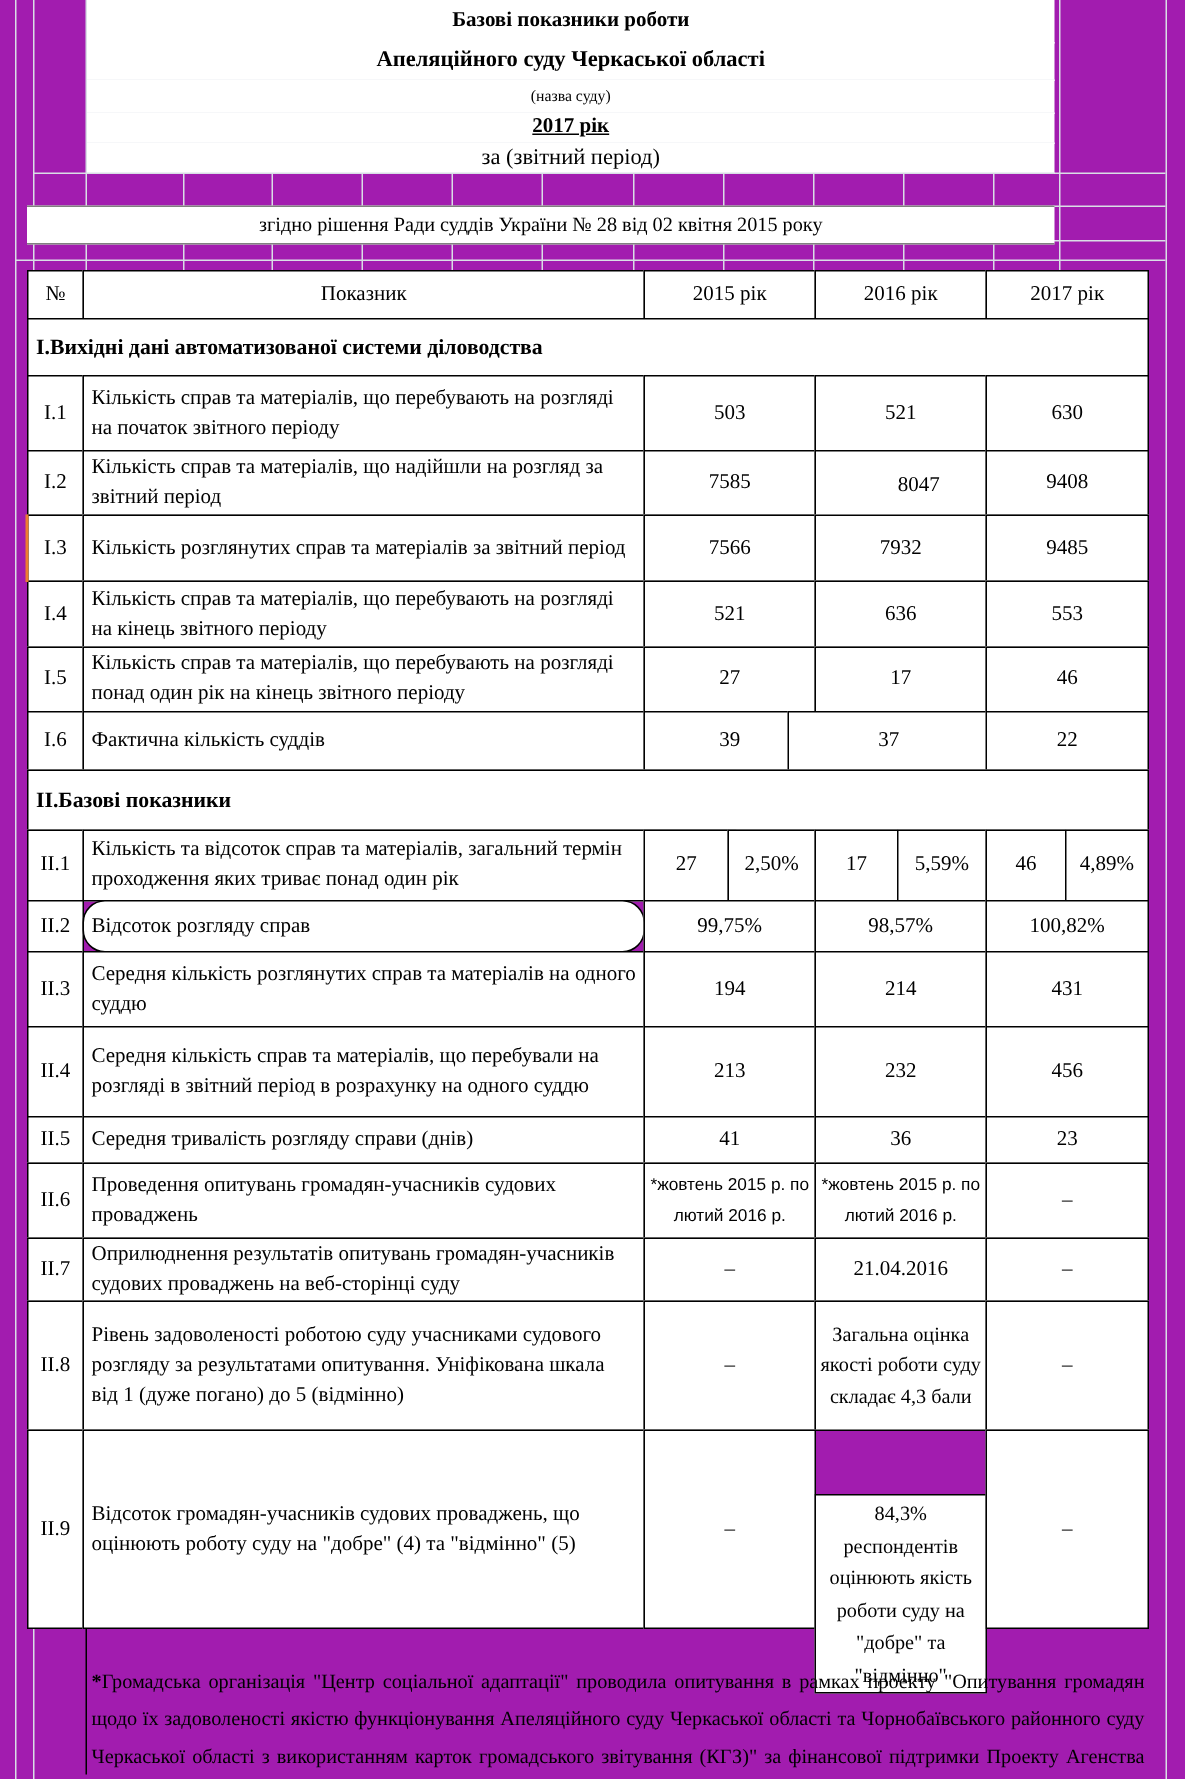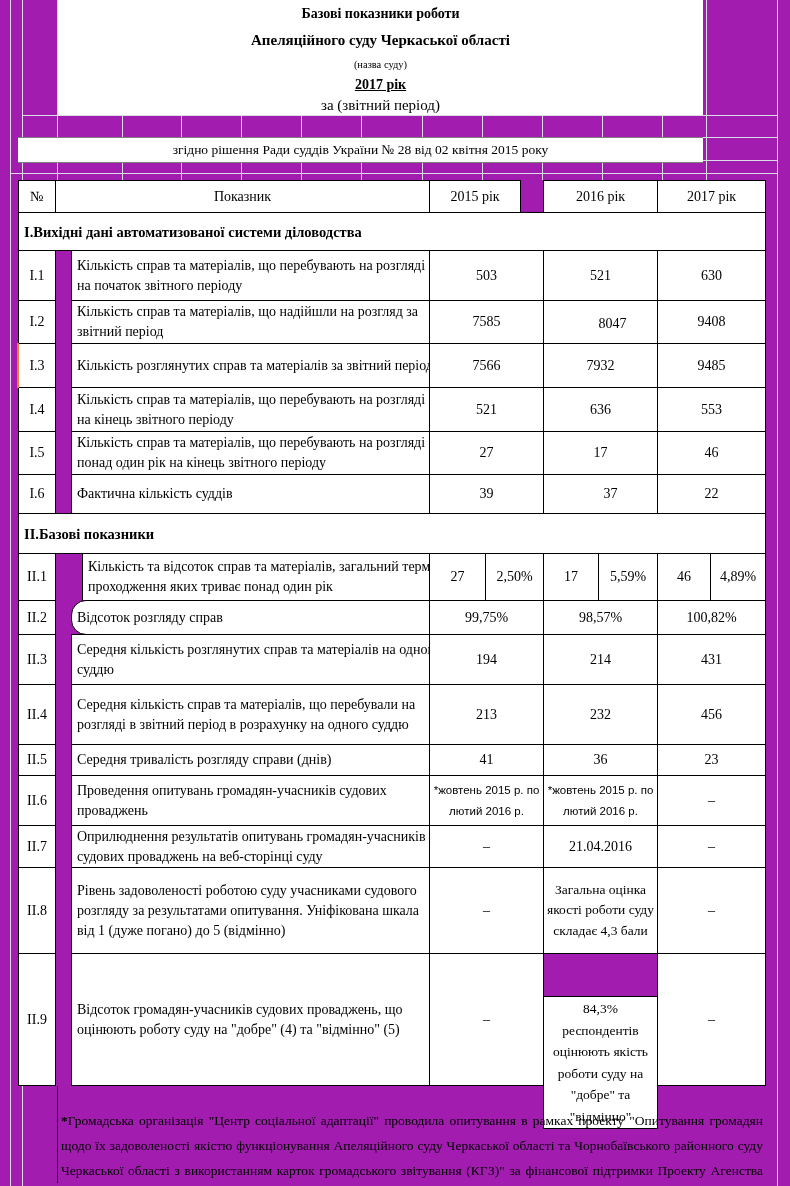--- a/index.html
+++ b/index.html
@@ -12,21 +12,21 @@
   .tc{position:absolute;left:58px;width:645px;background:#fff;display:flex;
       align-items:center;justify-content:center;text-align:center;border-bottom:1px solid #d9dee6;}
   
   .zg{position:absolute;left:18px;top:137px;width:685px;height:24px;background:#fff;
       border-top:1px solid #808080;border-bottom:1px solid #808080;display:flex;
       align-items:center;justify-content:center;font-size:13.5px;}
   
   .c{position:absolute;box-sizing:border-box;border:1px solid #000;background:#fff;
      display:flex;align-items:center;justify-content:center;text-align:center;
      font-size:14px;line-height:20px;}
-  .lbl{justify-content:flex-start;text-align:left;padding:2px 5px;margin-left:16px;}
+  .lbl{justify-content:flex-start;text-align:left;padding:2px 5px;}
   .sec{justify-content:flex-start;text-align:left;padding:2px 5px;font-weight:bold;font-size:14.5px;}
   .small{font-size:13.5px;line-height:20.5px;padding:1px 2px;}
   .small9{font-size:13.5px;line-height:21.5px;padding:1px 2px;}
   .sans{font-family:"Liberation Sans",sans-serif;font-size:11.5px;line-height:21px;padding:1px 1px;}
   .b{font-weight:bold;}
   .u{text-decoration:underline;}
   
   .hl{position:absolute;left:17px;top:343px;width:2px;height:45px;background:#ED7D31;z-index:5;}
   
   .fnb{position:absolute;left:57px;top:1086px;width:1px;height:97px;background:#000;}
@@ -60,21 +60,21 @@
 
   <div class="tc b" style="top:0;height:28px;font-size:14px;">Базові показники роботи</div>
   <div class="tc b" style="top:28px;height:25px;font-size:15px;">Апеляційного суду Черкаської області</div>
   <div class="tc" style="top:53px;height:22px;font-size:10.5px;">(назва суду)</div>
   <div class="tc b u" style="top:75px;height:20px;font-size:14px;">2017 рік</div>
   <div class="tc" style="top:95px;height:20px;font-size:15px;">за (звітний період)</div>
   <div class="zg">згідно рішення Ради суддів України № 28 від 02 квітня 2015 року</div>
 
   <div class="c" style="left:18px;top:180px;width:38px;height:33px;">№</div>
   <div class="c" style="left:55px;top:180px;width:375px;height:33px;">Показник</div>
-  <div class="c" style="left:429px;top:180px;width:92px;height:33px;">2015 рік</div>
+  <div class="c" style="left:429px;top:180px;width:115px;height:33px;">2015 рік</div>
   <div class="c" style="left:543px;top:180px;width:115px;height:33px;">2016 рік</div>
   <div class="c" style="left:657px;top:180px;width:109px;height:33px;">2017 рік</div>
 
   <div class="c sec" style="left:18px;top:212px;width:748px;height:39px;">I.Вихідні дані автоматизованої системи діловодства</div>
 
   <div class="c" style="left:18px;top:250px;width:38px;height:51px;">I.1</div>
   <div class="c lbl" style="left:55px;top:250px;width:375px;height:51px;">Кількість справ та матеріалів, що перебувають на розгляді на початок звітного періоду</div>
   <div class="c" style="left:429px;top:250px;width:115px;height:51px;">503</div>
   <div class="c" style="left:543px;top:250px;width:115px;height:51px;">521</div>
   <div class="c" style="left:657px;top:250px;width:109px;height:51px;">630</div>
@@ -100,27 +100,27 @@
 
   <div class="c" style="left:18px;top:431px;width:38px;height:44px;">I.5</div>
   <div class="c lbl" style="left:55px;top:431px;width:375px;height:44px;">Кількість справ та матеріалів, що перебувають на розгляді понад один рік на кінець звітного періоду</div>
   <div class="c" style="left:429px;top:431px;width:115px;height:44px;">27</div>
   <div class="c" style="left:543px;top:431px;width:115px;height:44px;">17</div>
   <div class="c" style="left:657px;top:431px;width:109px;height:44px;">46</div>
 
   <div class="c" style="left:18px;top:474px;width:38px;height:40px;">I.6</div>
   <div class="c lbl" style="left:55px;top:474px;width:375px;height:40px;">Фактична кількість суддів</div>
   <div class="c" style="left:429px;top:474px;width:115px;height:40px;">39</div>
-  <div class="c" style="left:543px;top:474px;width:135px;height:40px;">37</div>
+  <div class="c" style="left:525px;top:474px;width:135px;height:40px;">37</div>
   <div class="c" style="left:657px;top:474px;width:109px;height:40px;">22</div>
 
   <div class="c sec" style="left:18px;top:513px;width:748px;height:41px;">II.Базові показники</div>
 
   <div class="c" style="left:18px;top:553px;width:38px;height:48px;">II.1</div>
-  <div class="c lbl" style="left:66px;top:553px;width:436px;height:48px;">Кількість та відсоток справ та матеріалів, загальний термін проходження яких триває понад один рік</div>
+  <div class="c lbl" style="left:55px;top:553px;width:436px;height:48px;">Кількість та відсоток справ та матеріалів, загальний термін проходження яких триває понад один рік</div>
   <div class="c" style="left:429px;top:553px;width:57px;height:48px;">27</div>
   <div class="c" style="left:485px;top:553px;width:59px;height:48px;">2,50%</div>
   <div class="c" style="left:543px;top:553px;width:56px;height:48px;">17</div>
   <div class="c" style="left:598px;top:553px;width:60px;height:48px;">5,59%</div>
   <div class="c" style="left:657px;top:553px;width:54px;height:48px;">46</div>
   <div class="c" style="left:710px;top:553px;width:56px;height:48px;">4,89%</div>
 
   <div class="c" style="left:18px;top:600px;width:38px;height:35px;">II.2</div>
   <div class="c lbl" style="left:55px;top:600px;width:375px;height:35px;border-radius:15px;">Відсоток розгляду справ</div>
   <div class="c" style="left:429px;top:600px;width:115px;height:35px;">99,75%</div>

